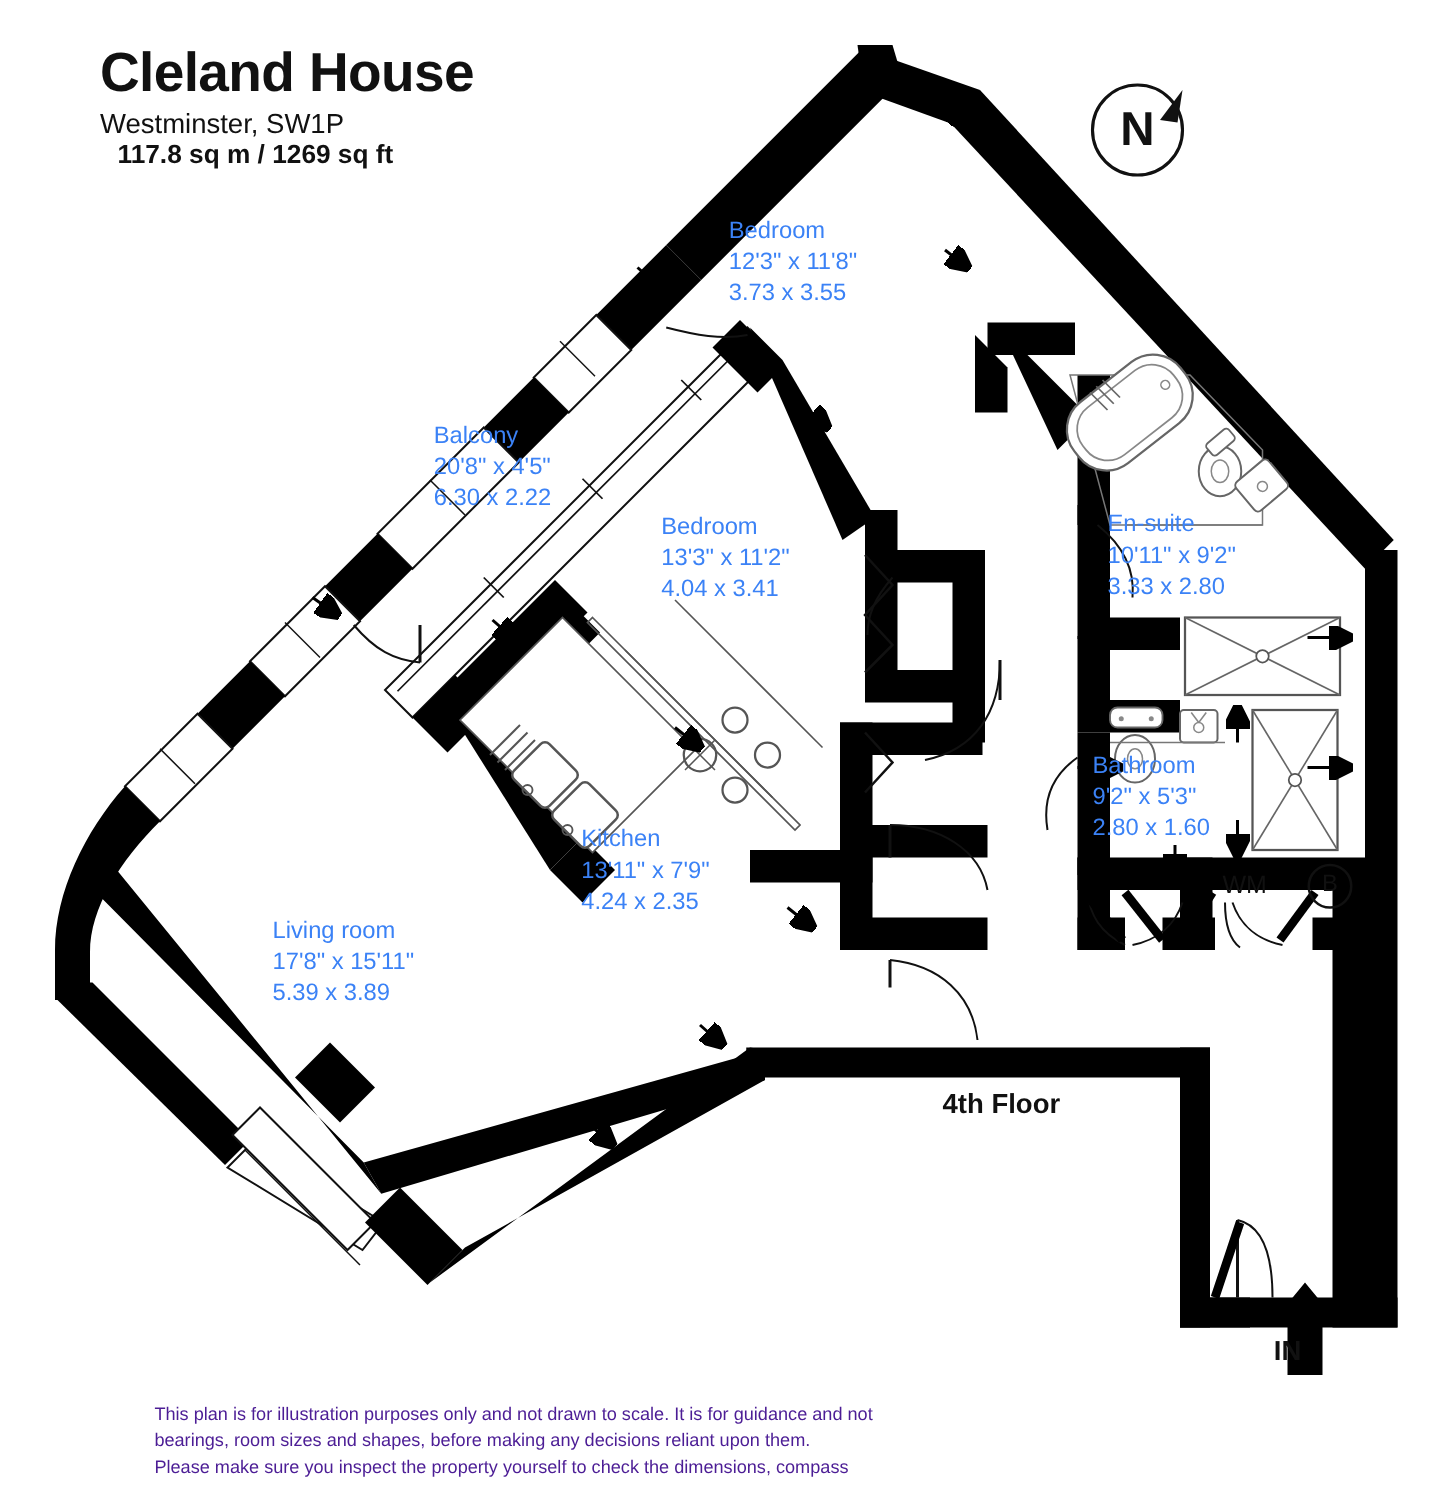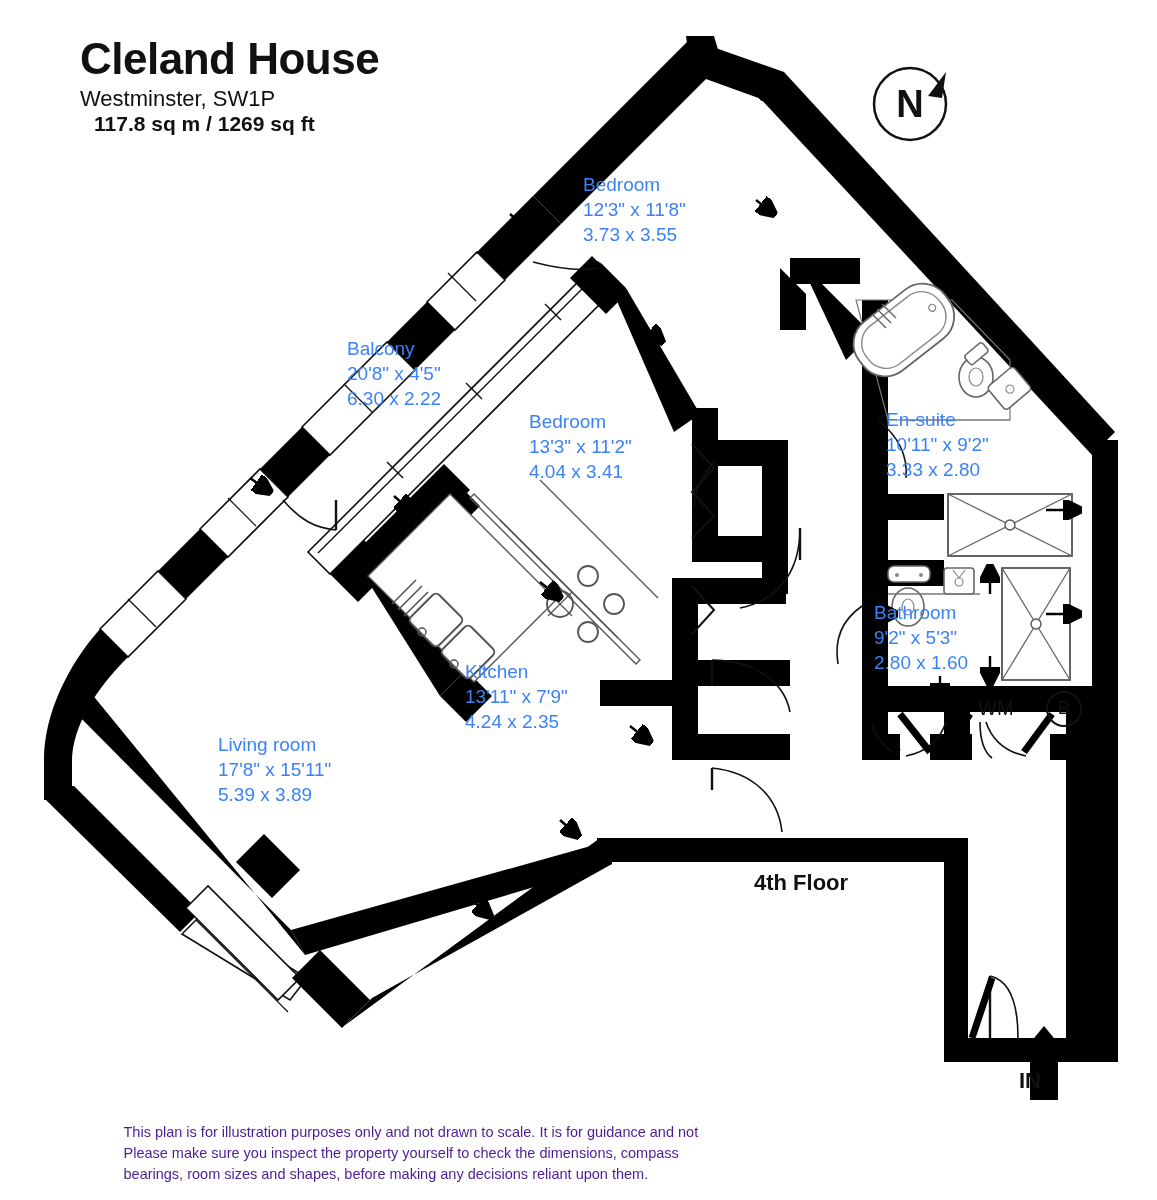--- a/index.html
+++ b/index.html
@@ -484,17 +484,17 @@
   <div class="small-label" style="left:978px; top:696px;">WM</div>
 
   <div class="b-circle" style="left:1046px; top:691px;">B</div>
 
   <div class="floor-label" style="left:754px; top:870px;">4th Floor</div>
 
   <div class="in-label" style="left:1019px; top:1068px;">IN</div>
 
   <div class="disclaimer">
     <p>This plan is for illustration purposes only and not drawn to scale. It is for guidance and not</p>
+    <p>bearings, room sizes and shapes, before making any decisions reliant upon them.</p>
     <p>Please make sure you inspect the property yourself to check the dimensions, compass</p>
-    <p>bearings, room sizes and shapes, before making any decisions reliant upon them.</p>
   </div>
 
 </div>
 
 </body></html>

